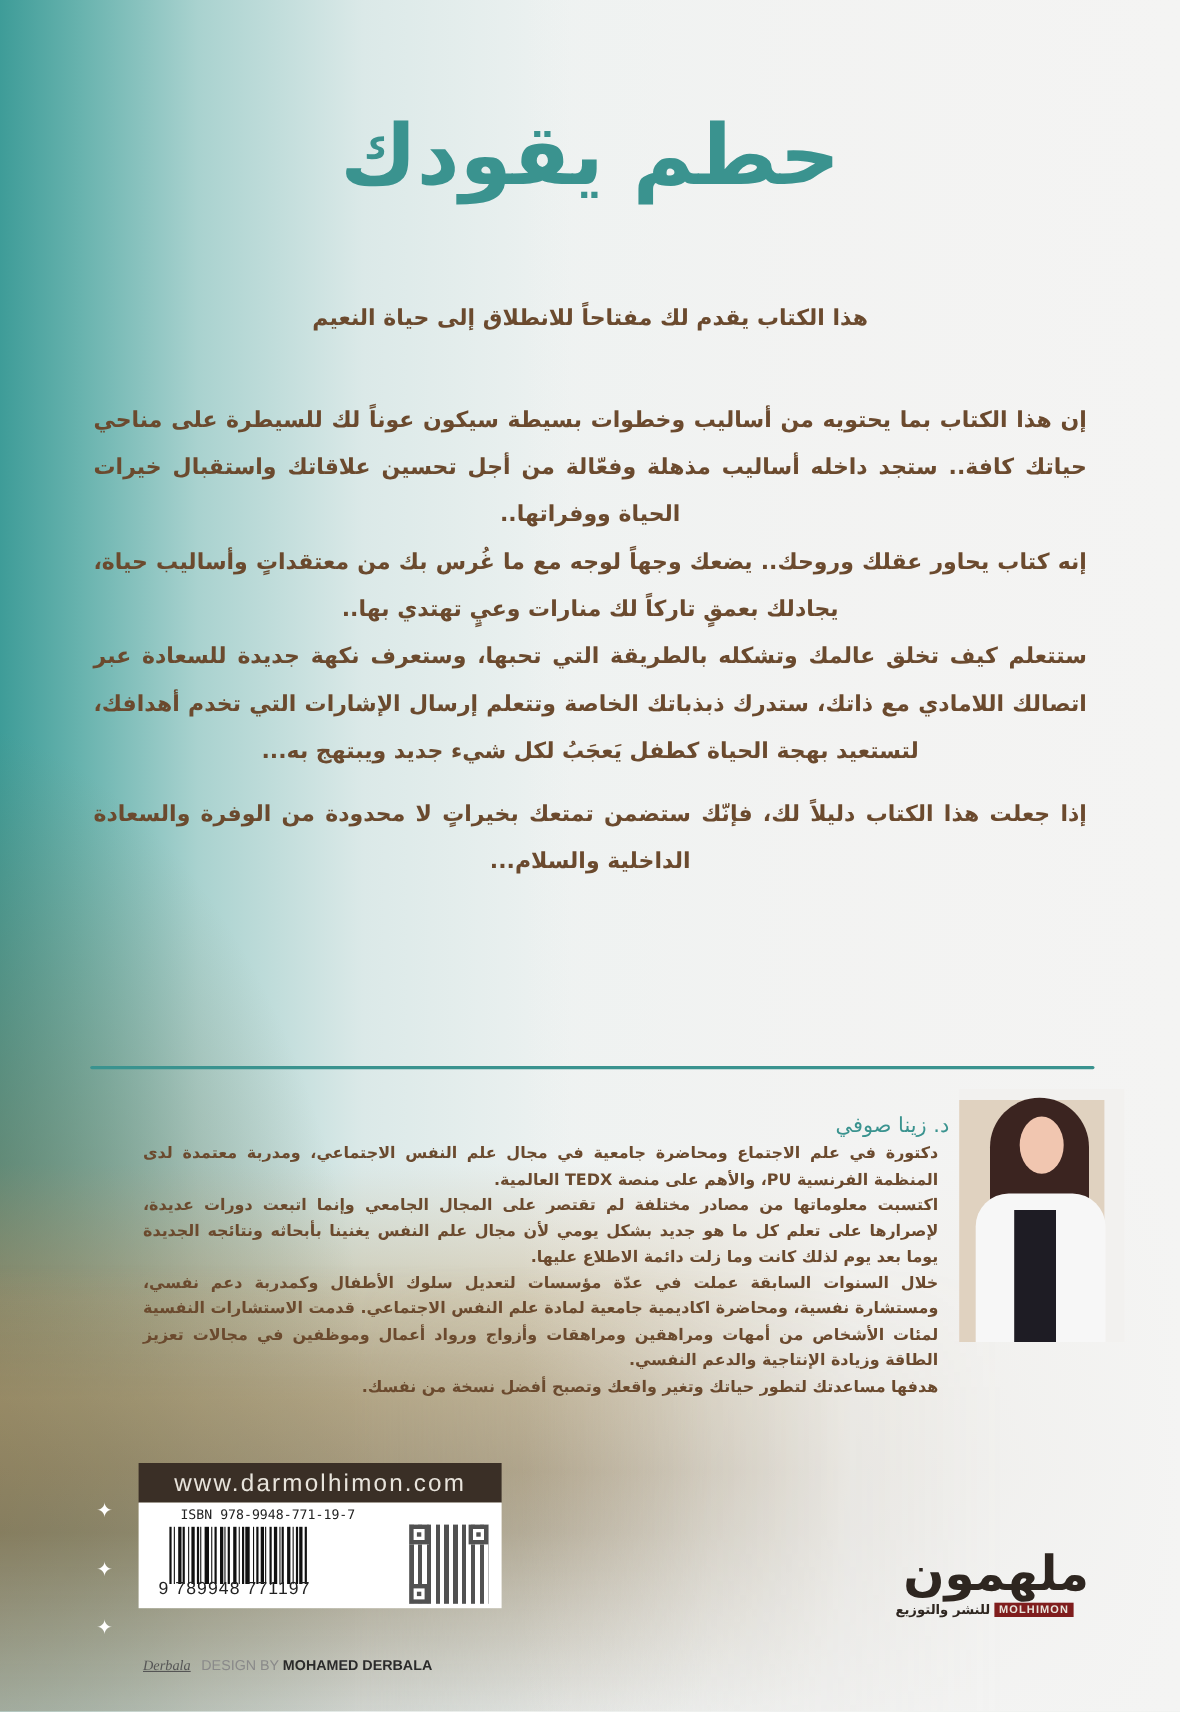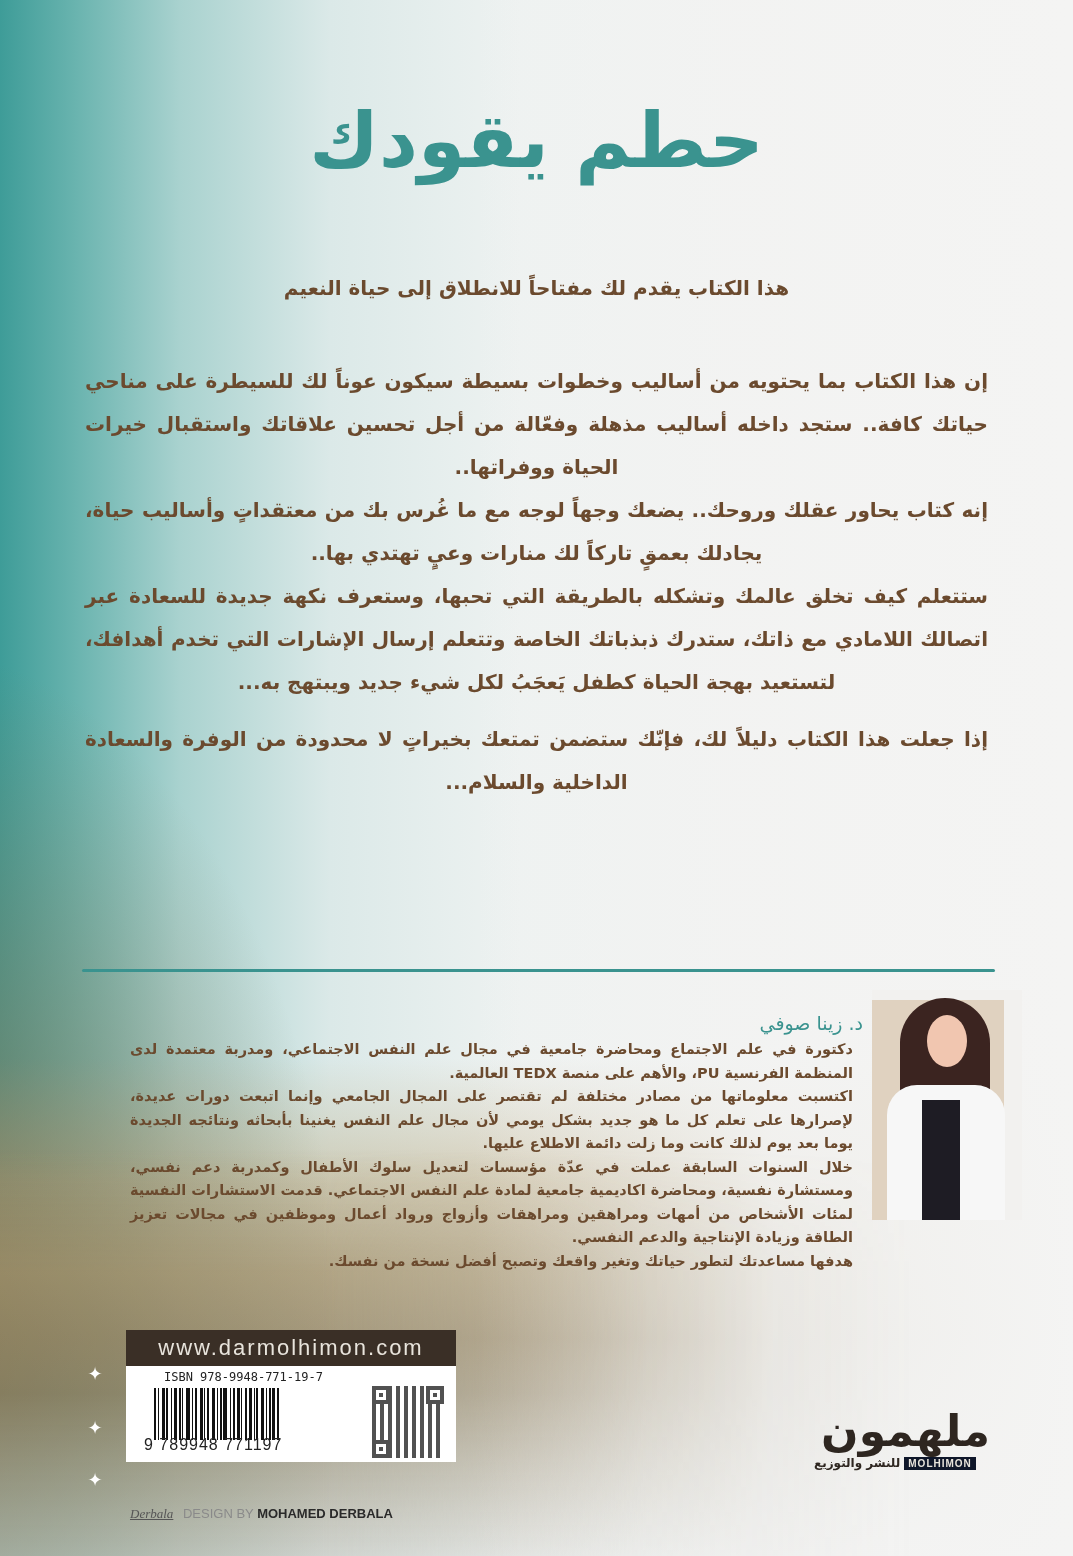--- a/index.html
+++ b/index.html
@@ -103,21 +103,21 @@
   .logo {
     position: absolute; left: 790px; top: 1386px; width: 200px; height: 70px; direction: rtl; margin-top: 20px;
   }
   .logo-mark {
     position: absolute; right: 0; top: 0; font-size: 44px; font-weight: bold; color: #2e2620; line-height: 50px;
   }
   .logo-sub {
     position: absolute; left: 24px; top: 50px; display: flex; align-items: center; gap: 4px; direction: rtl;
   }
   .logo-sub .ar { font-size: 12px; font-weight: bold; color: #2e2620; }
-  .logo-sub .en { font-size: 10px; font-weight: bold; color: #e8e4dc; background: #0f172a; padding: 1px 4px; letter-spacing: 1px; font-family: "Liberation Sans", sans-serif; direction: ltr; }
+  .logo-sub .en { font-size: 10px; font-weight: bold; color: #e8e4dc; background: #7f1d1d; padding: 1px 4px; letter-spacing: 1px; font-family: "Liberation Sans", sans-serif; direction: ltr; }
 </style>
 </head>
 <body>
 
 <div class="bg"></div>
 <div class="bg-fade-right"></div>
 <div class="bg-bottom"></div>
 
 <div class="content">
   <div class="title">

